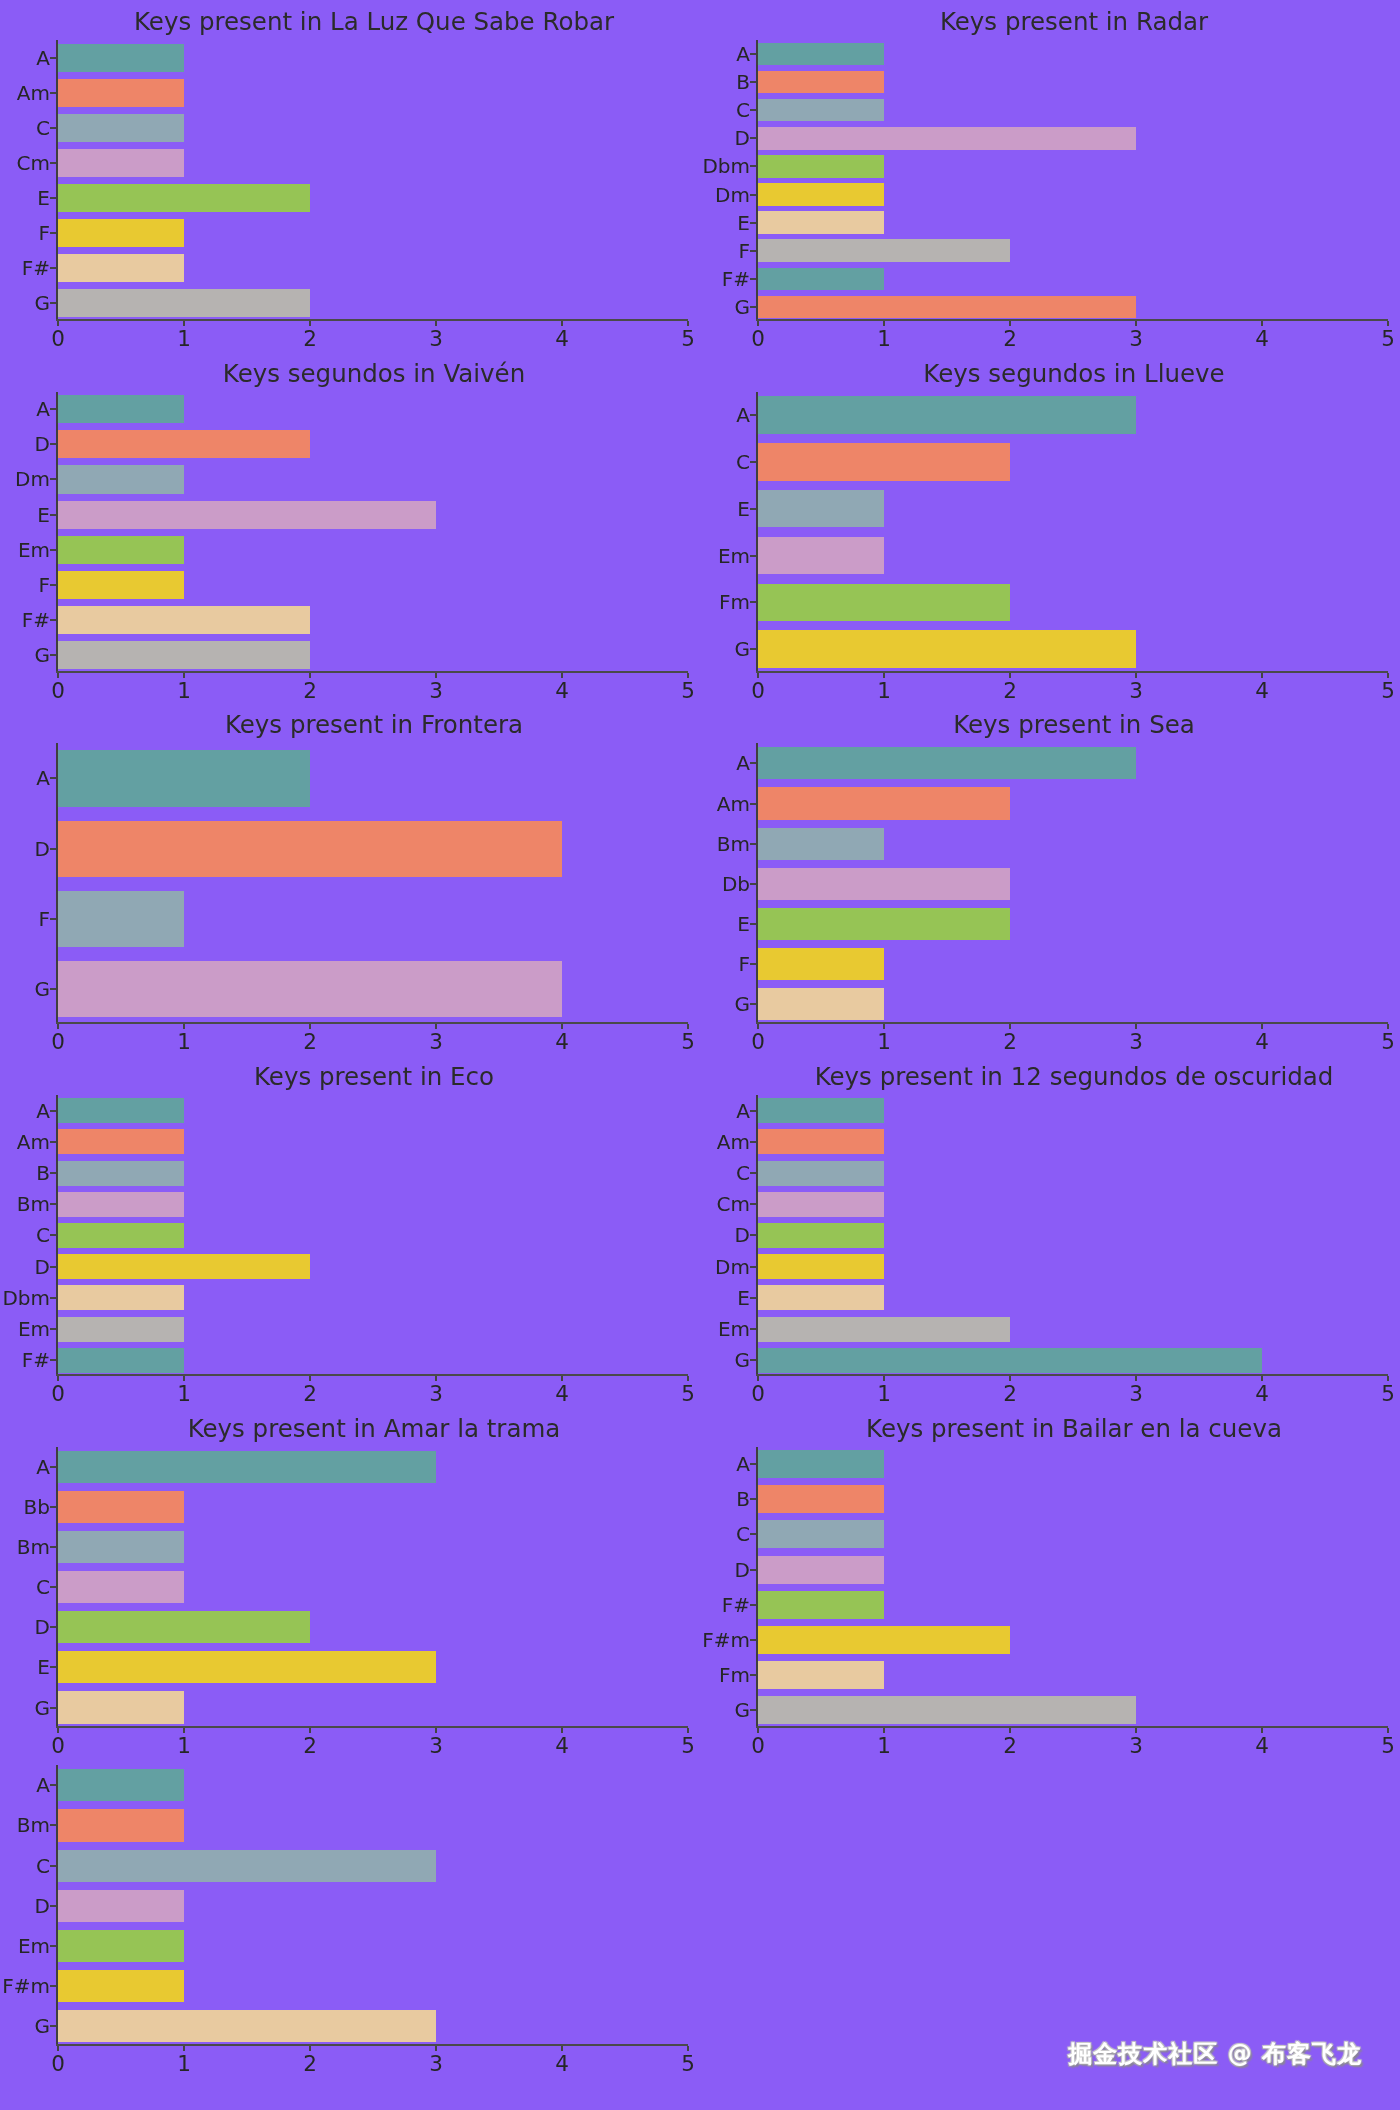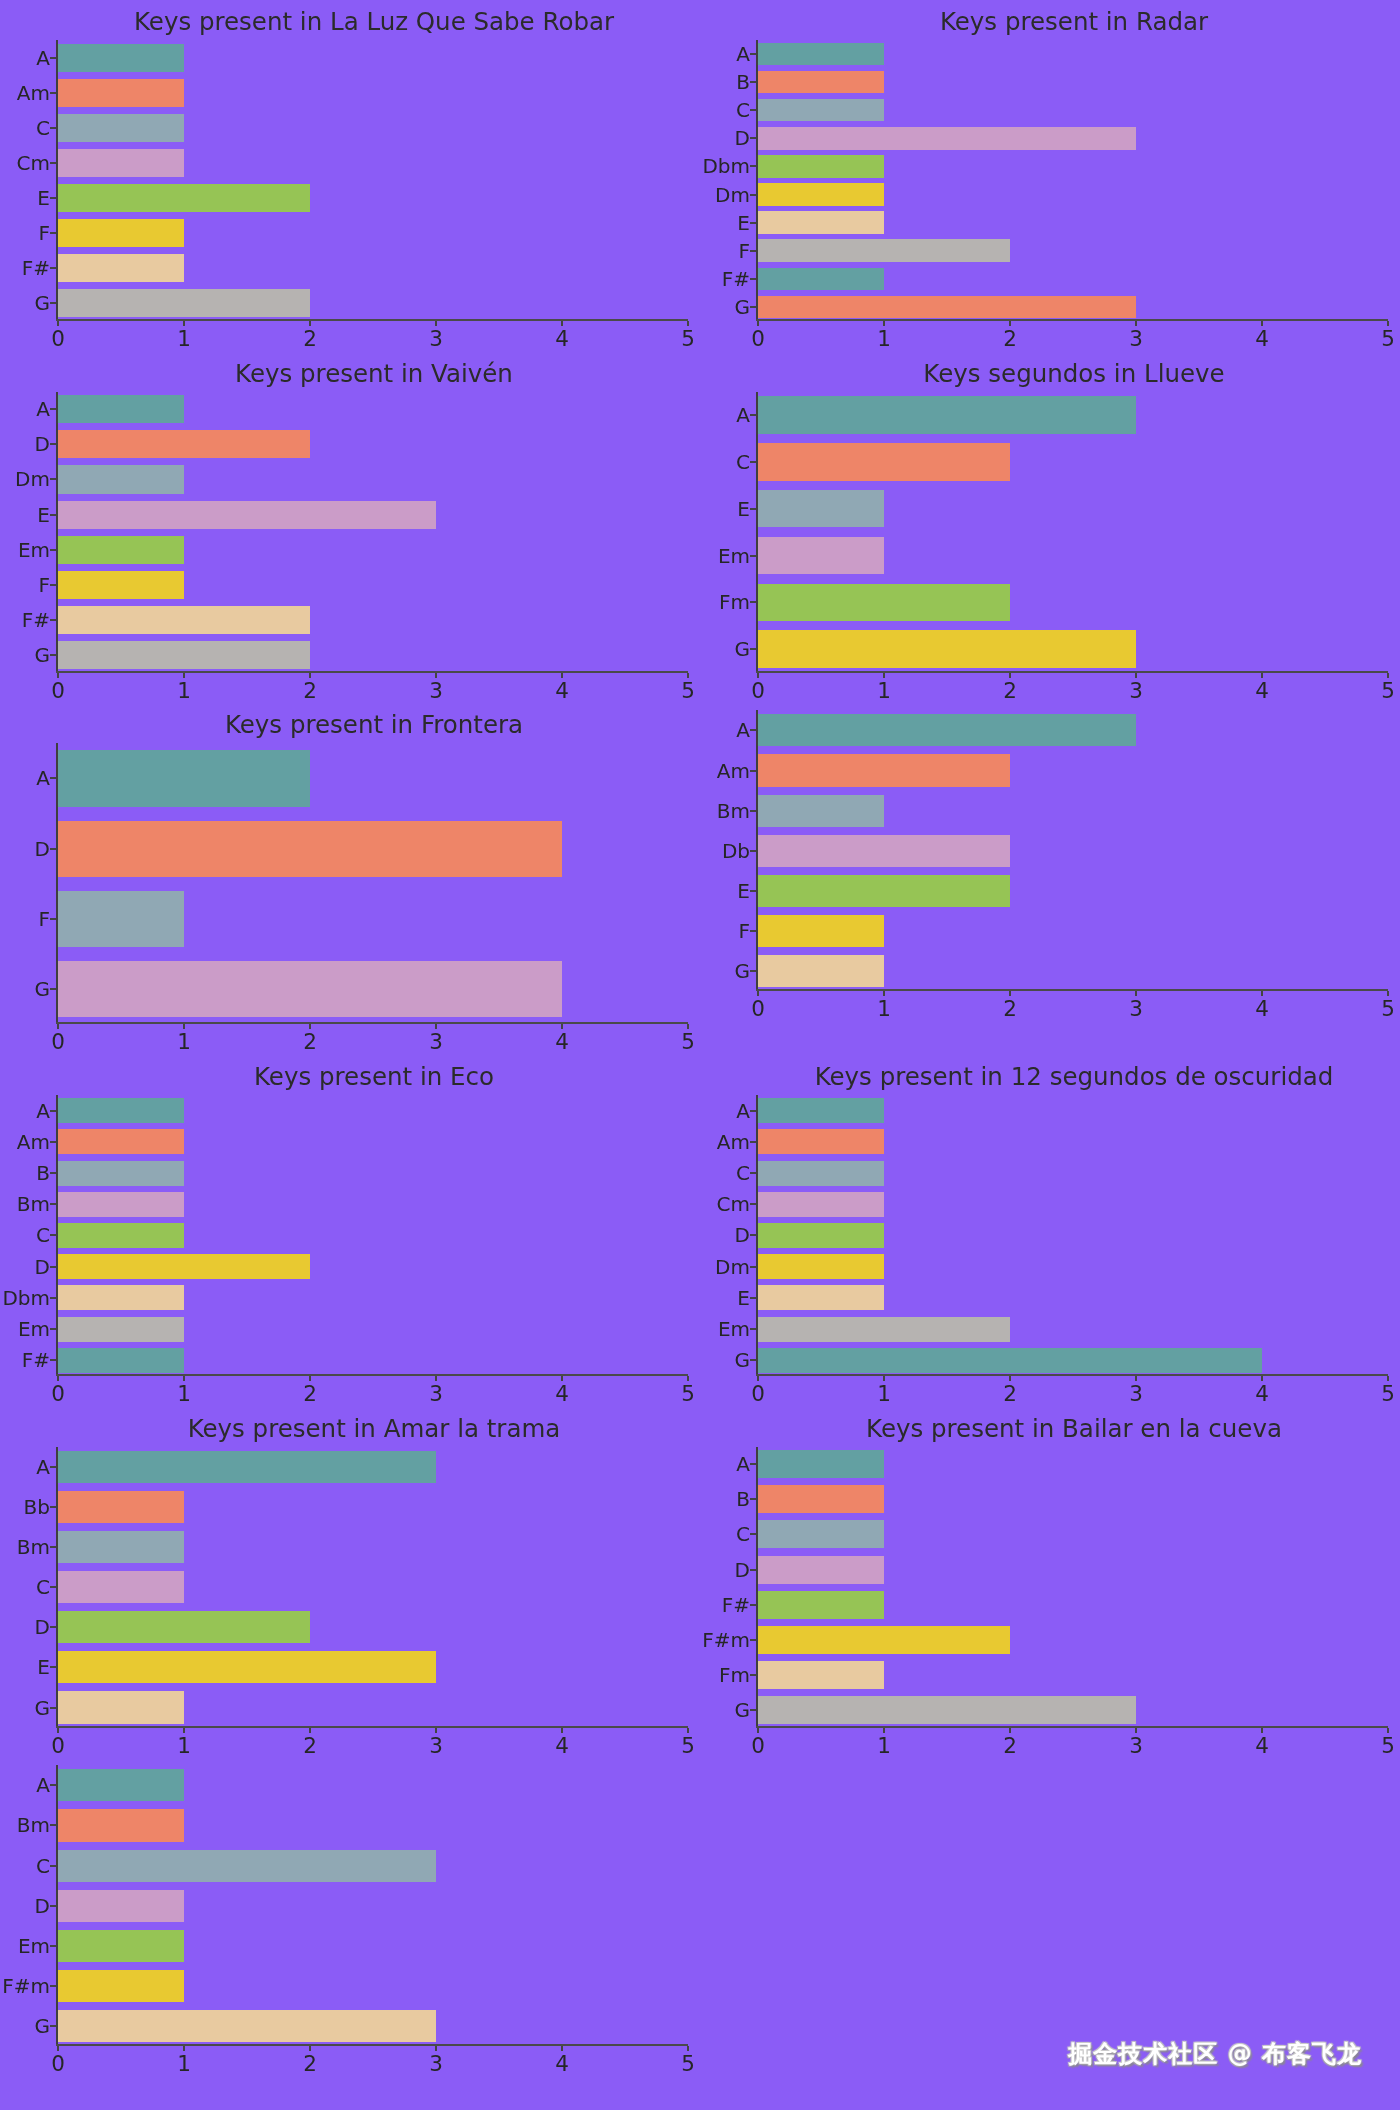--- a/index.html
+++ b/index.html
@@ -194,21 +194,21 @@
           <div class="xlab" style="left: 40%;">2</div>
           <div class="xtick" style="left: calc(60% - 1px);"></div>
           <div class="xlab" style="left: 60%;">3</div>
           <div class="xtick" style="left: calc(80% - 1px);"></div>
           <div class="xlab" style="left: 80%;">4</div>
           <div class="xtick" style="left: calc(100% - 1px);"></div>
           <div class="xlab" style="left: 100%;">5</div>
         </div>
       </div>
       <div class="chart">
-        <div class="chart-title">Keys present in Vaivén</div>
+        <div class="chart-title">Keys segundos in Vaivén</div>
         <div class="plot">
           <div class="row">
             <div class="row-label">A</div>
             <div class="ytick"></div>
             <div class="slot">
               <div class="bar" style="width: 20%; background: rgb(99, 160, 162);"></div>
             </div>
           </div>
           <div class="row">
             <div class="row-label">D</div>
@@ -380,20 +380,21 @@
           <div class="xlab" style="left: 40%;">2</div>
           <div class="xtick" style="left: calc(60% - 1px);"></div>
           <div class="xlab" style="left: 60%;">3</div>
           <div class="xtick" style="left: calc(80% - 1px);"></div>
           <div class="xlab" style="left: 80%;">4</div>
           <div class="xtick" style="left: calc(100% - 1px);"></div>
           <div class="xlab" style="left: 100%;">5</div>
         </div>
       </div>
       <div class="chart">
+        <div class="chart-title">Keys present in Sea</div>
         <div class="plot">
           <div class="row">
             <div class="row-label">A</div>
             <div class="ytick"></div>
             <div class="slot">
               <div class="bar" style="width: 60%; background: rgb(99, 160, 162);"></div>
             </div>
           </div>
           <div class="row">
             <div class="row-label">Am</div>

